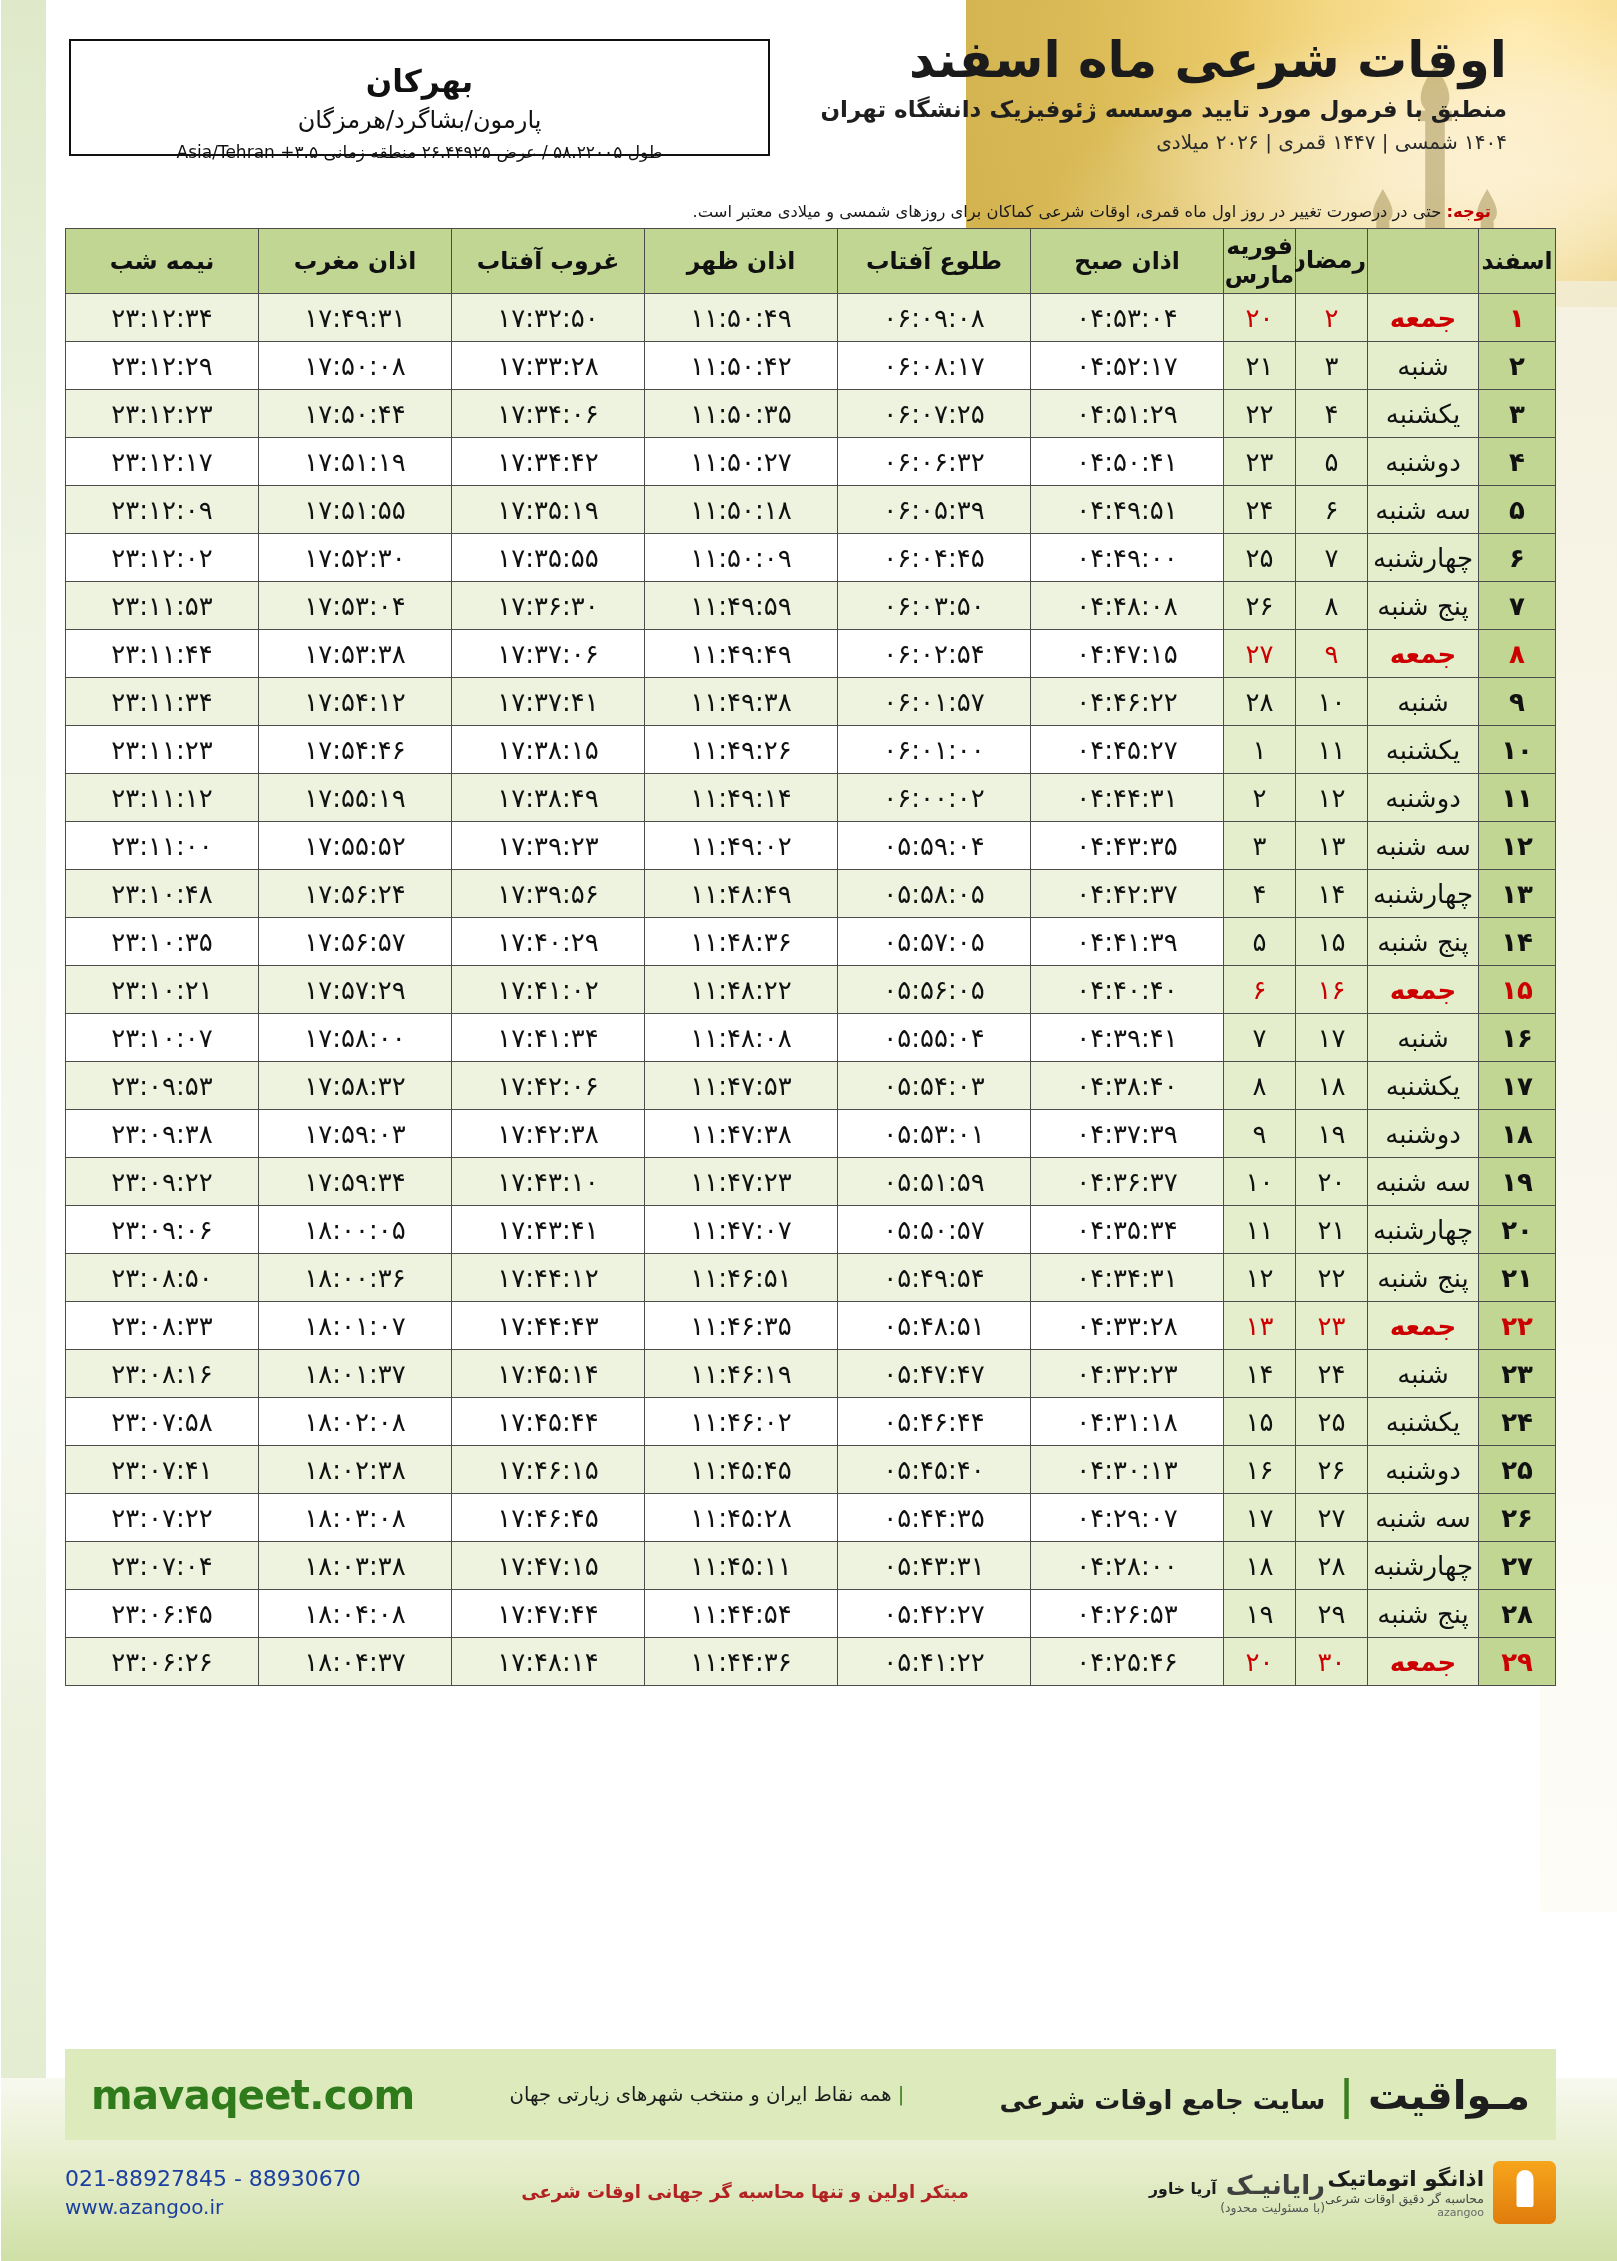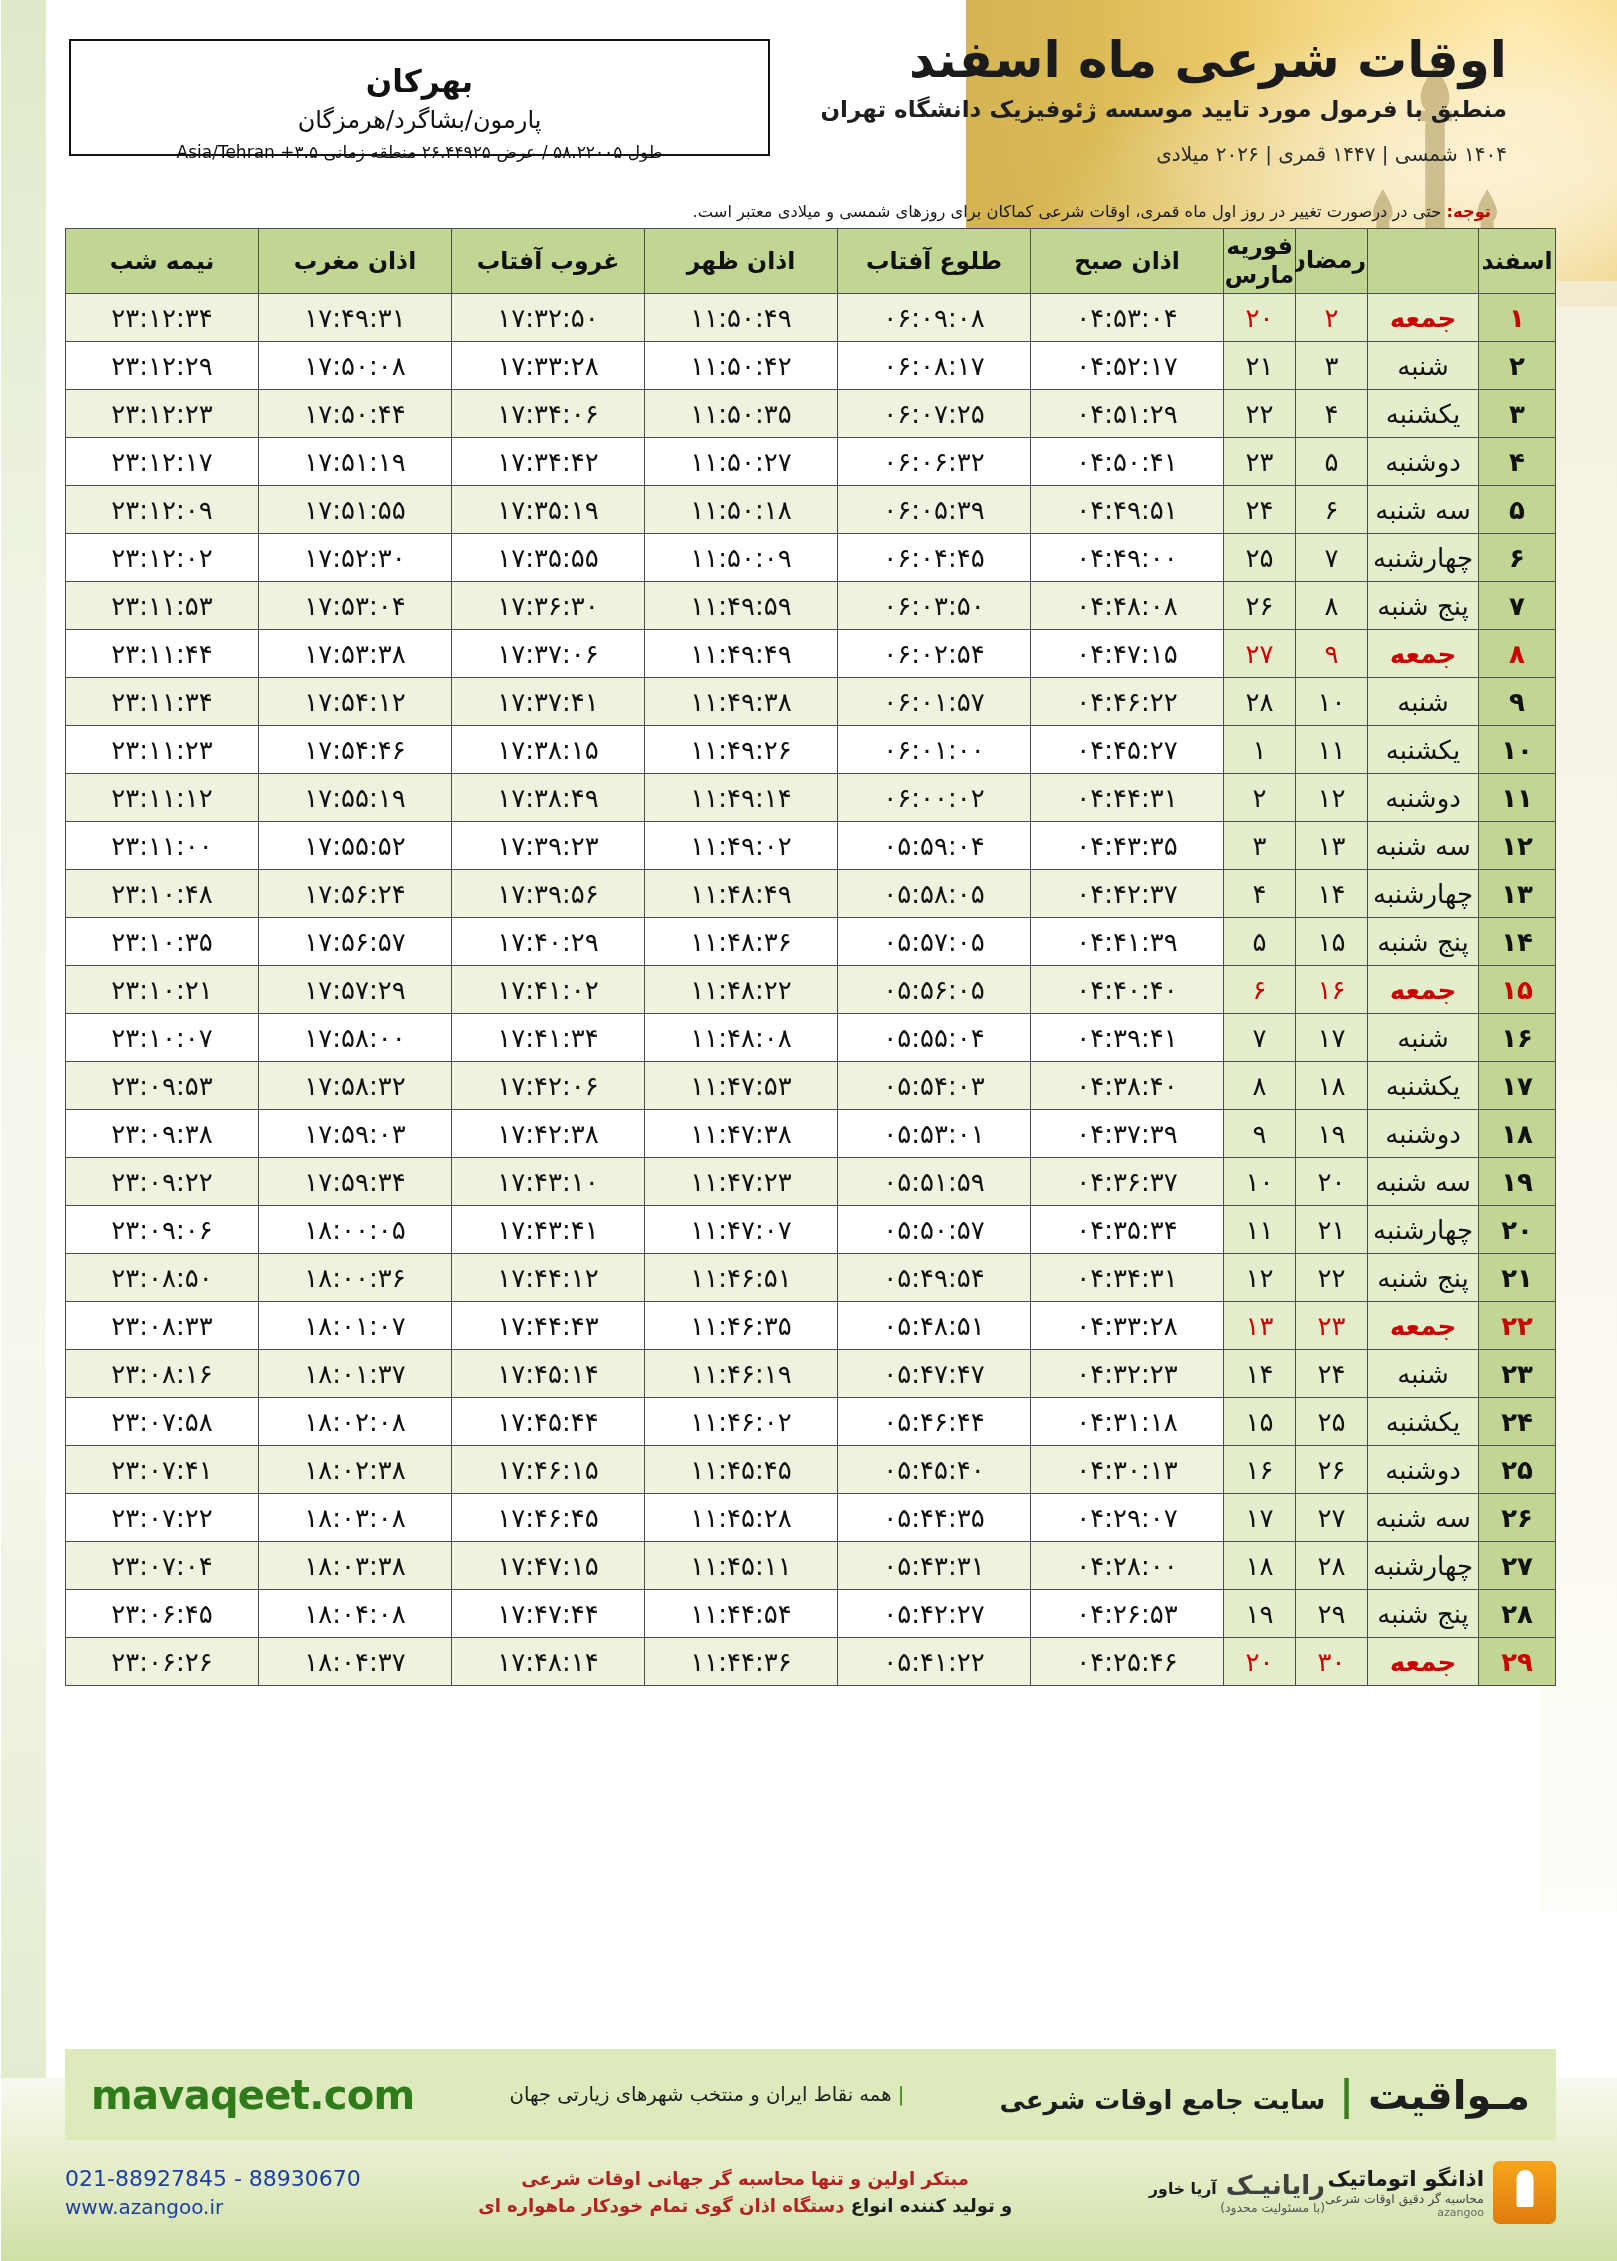--- a/index.html
+++ b/index.html
@@ -75,21 +75,21 @@
   }
   .title-sub {
     font-size:23px;
     font-weight:bold;
     color:#1f1f1f;
     margin-top:9px;
   }
   .title-dates {
     font-size:20px;
     color:#2a2a2a;
-    margin-top:20px;
+    margin-top:8px;
     direction:rtl;
   }
 
   
   .city-box {
     position:absolute;
     left:69px; top:39px;
     width:701px; height:117px;
     border:2px solid #111;
     background:#ffffff;
@@ -671,24 +671,20 @@
   <div class="rayaneek">
     <div class="r1">
       <span class="red">رایانیـک</span>
       <span style="font-size:15.7px">آریا خاور</span>
     </div>
     <div class="r2">(با مسئولیت محدود)</div>
   </div>
 
   <div class="footer-desc">
     <div>مبتكر اولين و تنها محاسبه گر جهانی اوقات شرعی</div>
-    <div>
-      <span class="dark">و توليد كننده انواع</span>
-      <span>دستگاه اذان گوی تمام خودكار ماهواره ای</span>
-    </div>
   </div>
 
   <div class="footer-contact">
     <div>021-88927845 - 88930670</div>
     <div class="site">www.azangoo.ir</div>
   </div>
 </div>
 
 
 </body></html>

